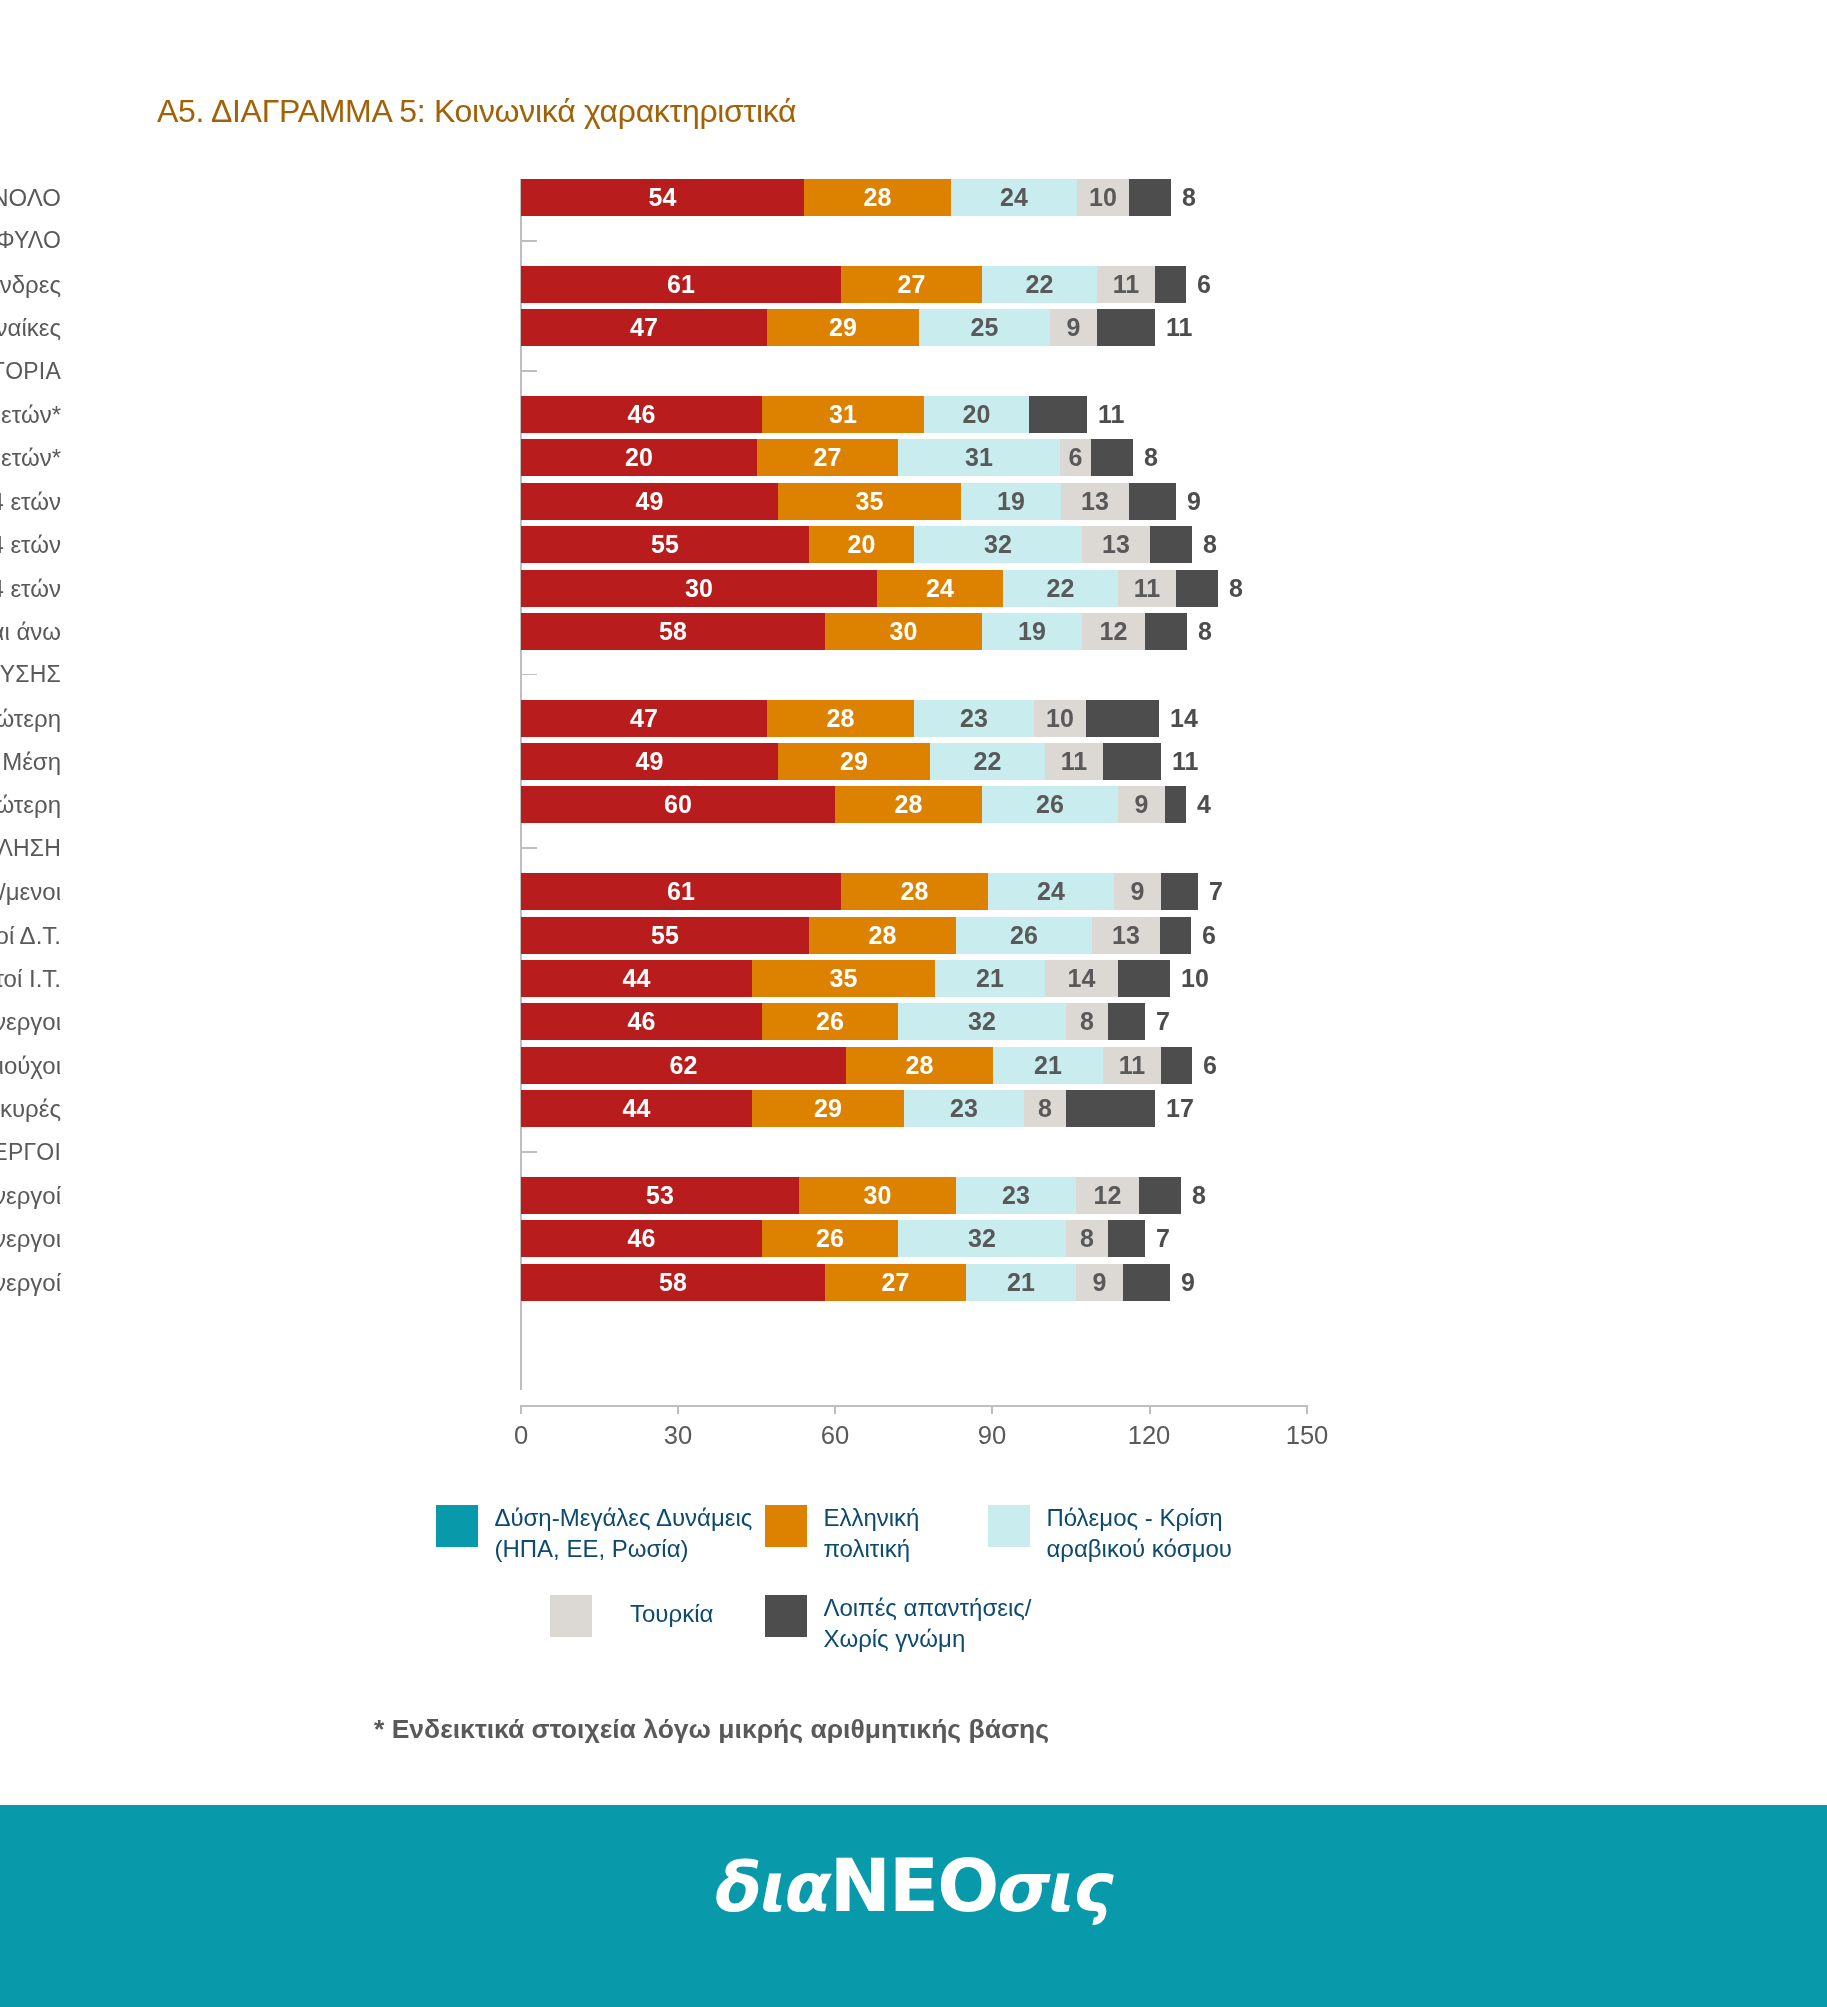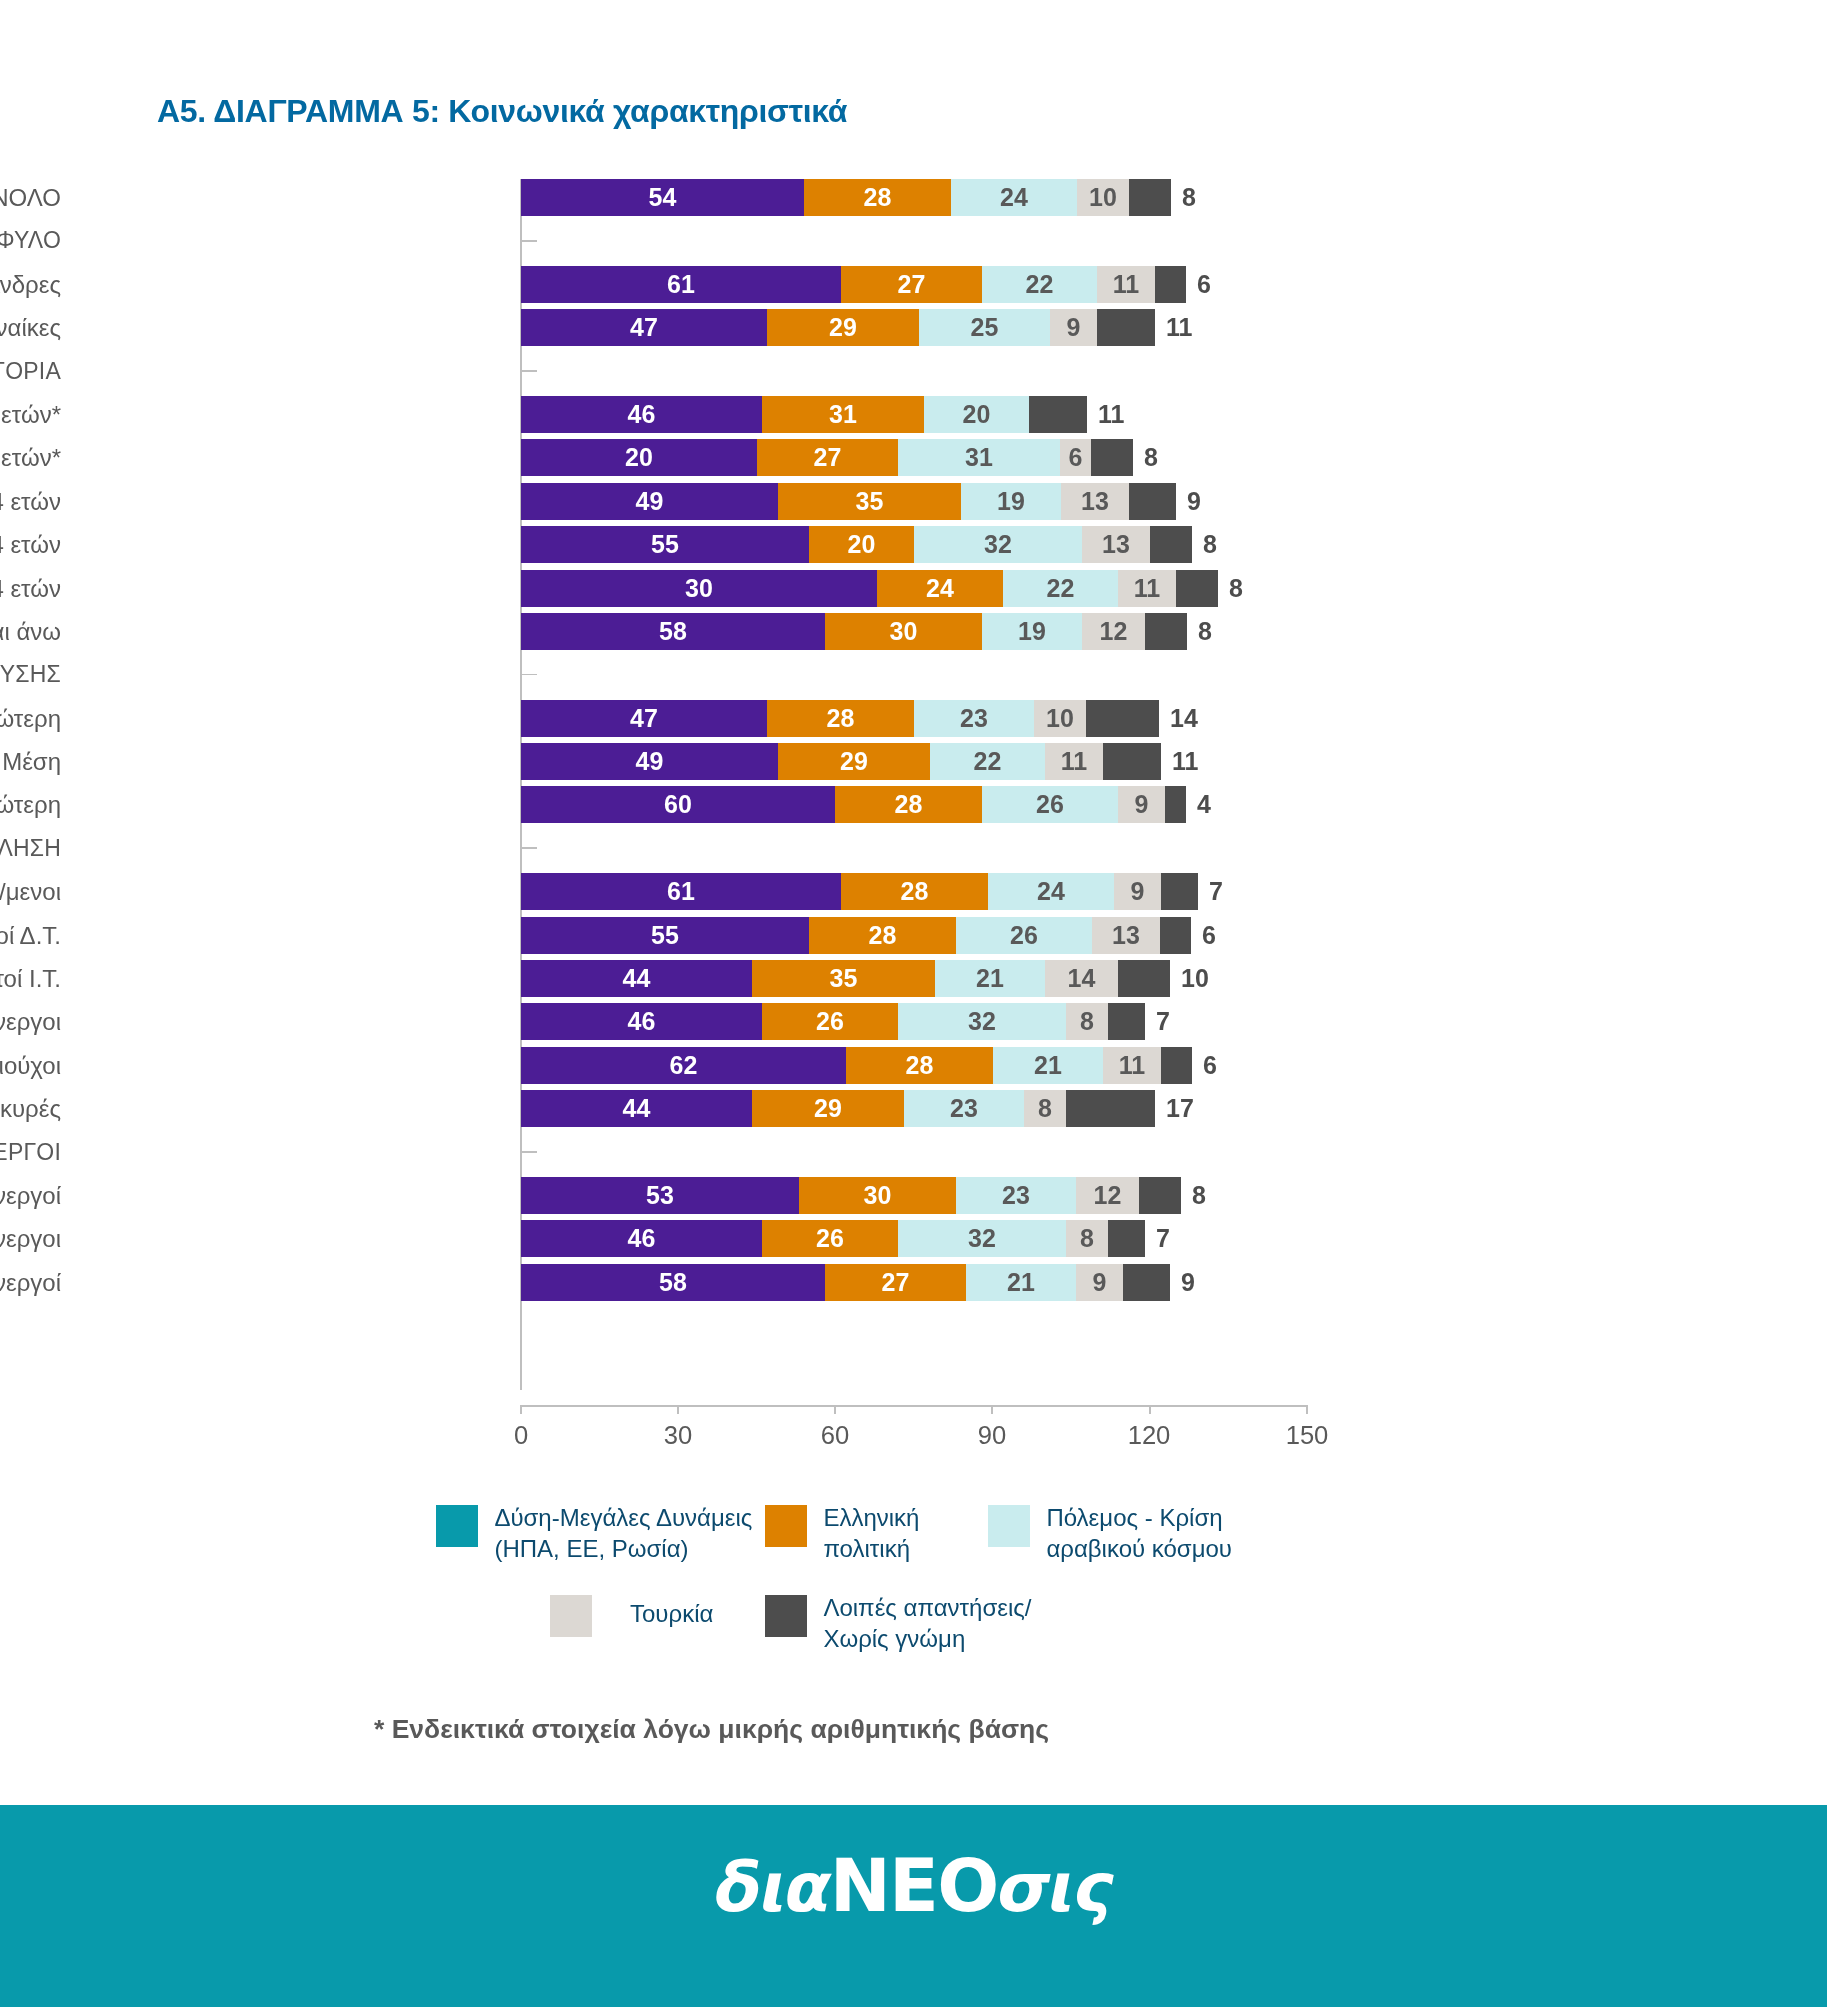--- a/index.html
+++ b/index.html
@@ -15,22 +15,22 @@
     font-family: "Liberation Sans", "DejaVu Sans", sans-serif;
     overflow: hidden;
   }
 
   
   .chart-title {
     position: absolute;
     left: 157px;
     top: 93px;
     font-size: 32px;
-    font-weight: bold;
-    color: #0369a1;
+    font-weight: normal;
+    color: #a16207;
     letter-spacing: -0.3px;
     white-space: nowrap;
   }
 
   
   
   #plot {
     position: absolute;
     left: 0;
     top: 179px;
@@ -84,21 +84,21 @@
   .seg {
     height: 37px;
     display: flex;
     align-items: center;
     justify-content: center;
     font-size: 25px;
     font-weight: bold;
     color: #ffffff;
     box-sizing: border-box;
   }
-  .seg.s-west  { background: #4c1d95; color:#fff; }
+  .seg.s-west  { background: #b91c1c; color:#fff; }
   .seg.s-gr    { background: #DD8100; color:#fff; }
   .seg.s-arab  { background: #C9ECEE; color:#595959; }
   .seg.s-tr    { background: #DCD8D3; color:#595959; }
   .seg.s-other { background: #4D4D4D; color:#fff; }
   .seg.hidden-label { color: transparent; }
 
   .outside-label {
     height: 37px;
     line-height: 37px;
     font-size: 25px;

